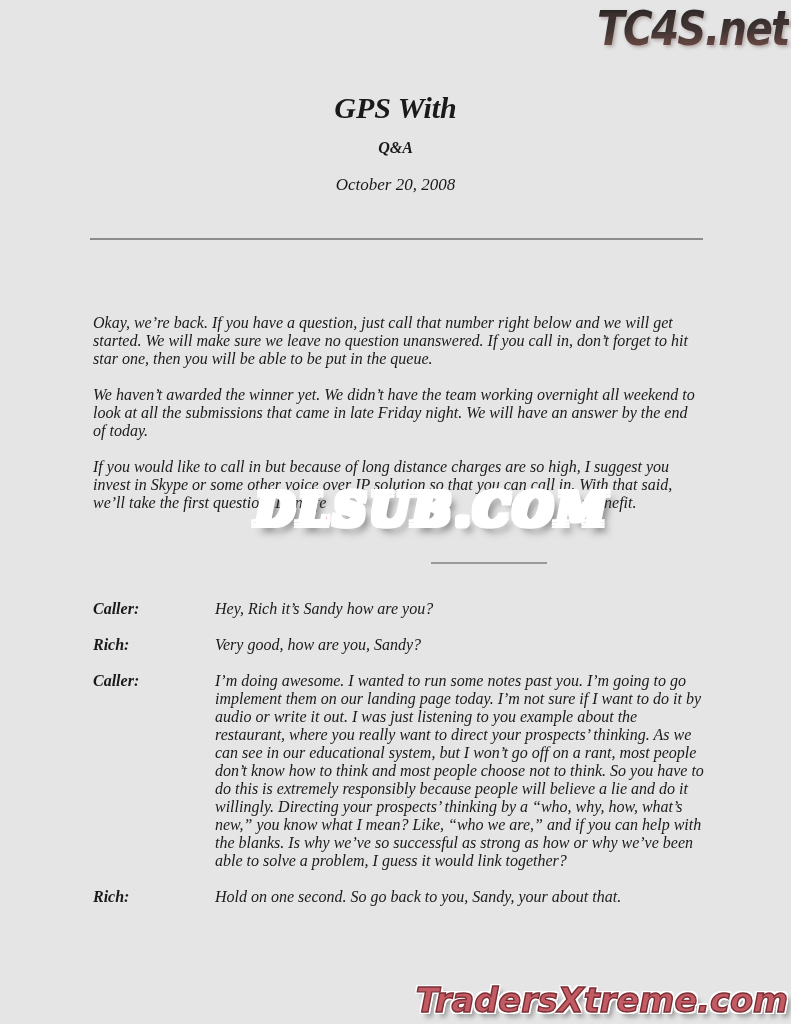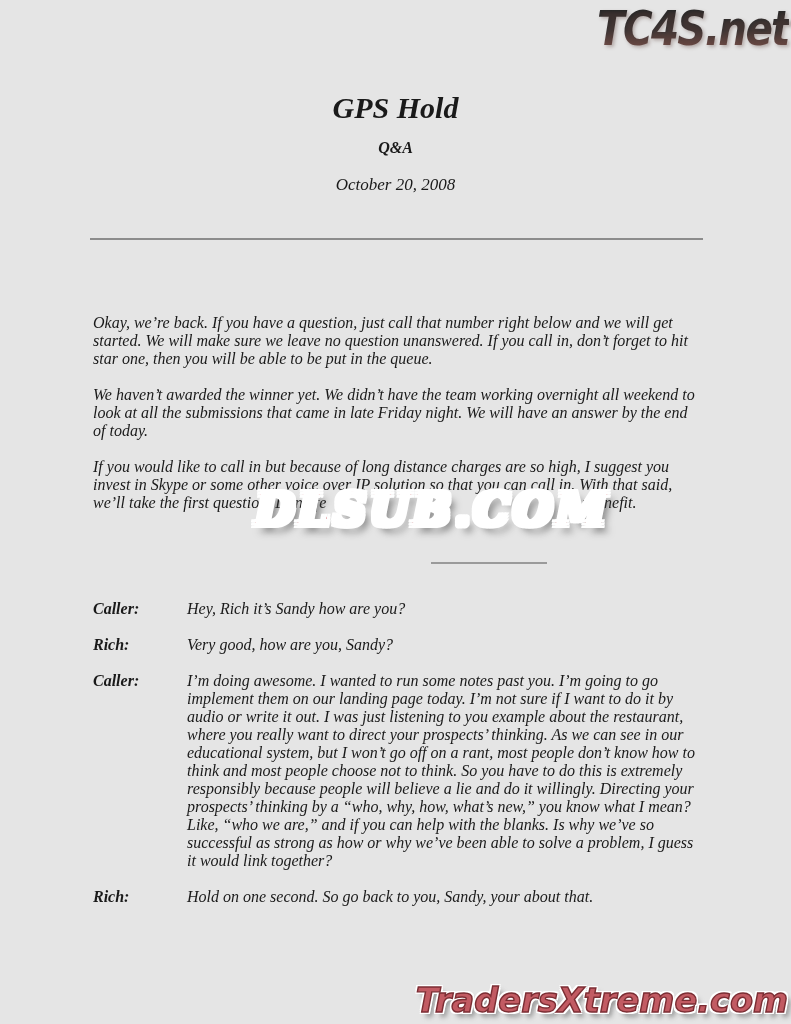--- a/index.html
+++ b/index.html
@@ -66,21 +66,21 @@
   }
   .intro { margin-top: 74px; }
   .para { margin: 0 8px 18px 0; }
   .gap-1 { display: inline-block; width: 112px; }
   .gap-2 { display: inline-block; width: 120px; }
 
   
   .dialogue { margin-top: 36px; }
   .entry { display: flex; margin-bottom: 18px; }
   .speaker { flex: 0 0 94px; font-weight: bold; }
-  .speech { flex: 1; }
+  .speech { flex: 1; margin-left: 28px; }
 
   
   .dlsub-wm {
     position: absolute; left: 255px; top: 484px;
     font-family: "DejaVu Serif", serif;
     font-weight: bold;
     font-size: 45px;
     letter-spacing: 3px;
     transform: scale(1.02, 0.98);
     transform-origin: top left;
@@ -114,21 +114,21 @@
   }
 </style>
 </head>
 <body>
 
 <div class="page">
 
   <div class="tc4s-logo">TC4S.net</div>
 
   <div class="header">
-    <div class="title">GPS Hold</div>
+    <div class="title">GPS With</div>
     <div class="subtitle">Q&amp;A</div>
     <div class="doc-date">October 20, 2008</div>
   </div>
 
   <hr class="full-rule">
 
   <div class="content">
 
     <div class="intro">
       <p class="para">Okay, we’re back. If you have a question, just call that number right below and we will get started. We will make sure we leave no question unanswered. If you call in, don’t forget to hit star one, then you will be able to be put in the queue.</p>

